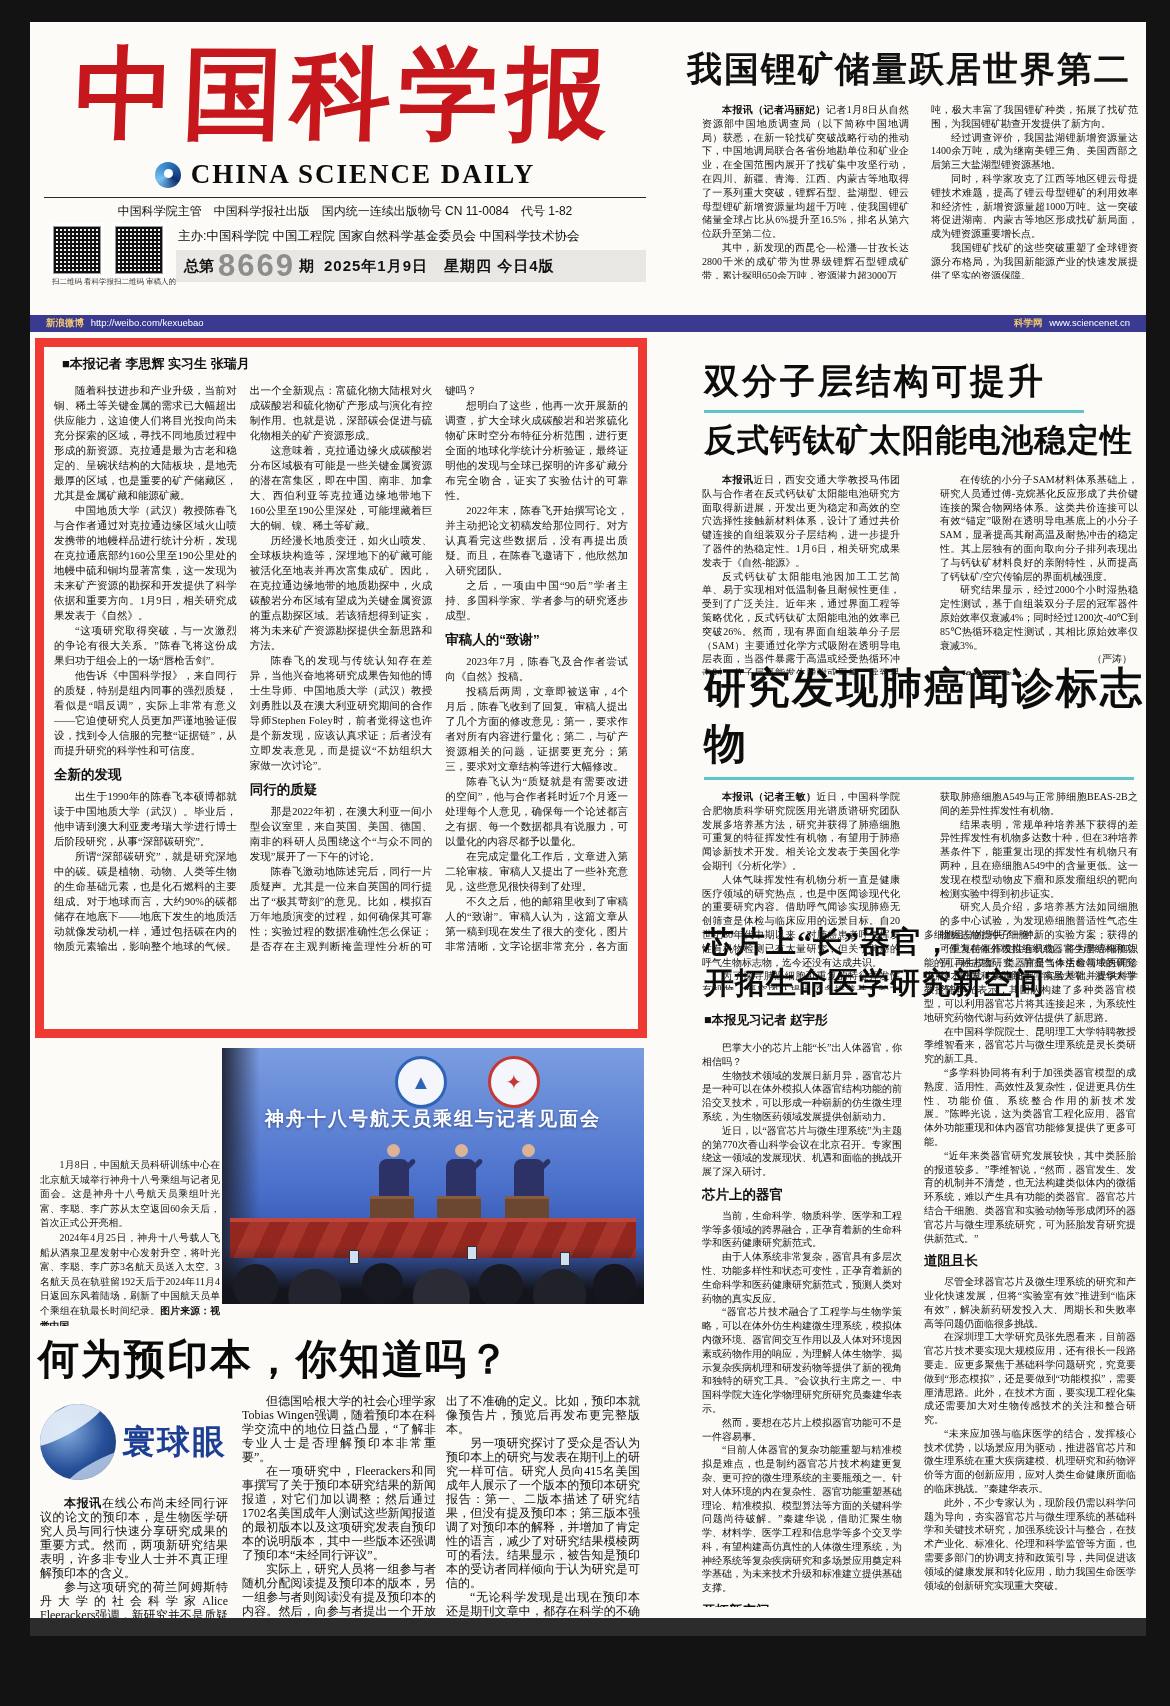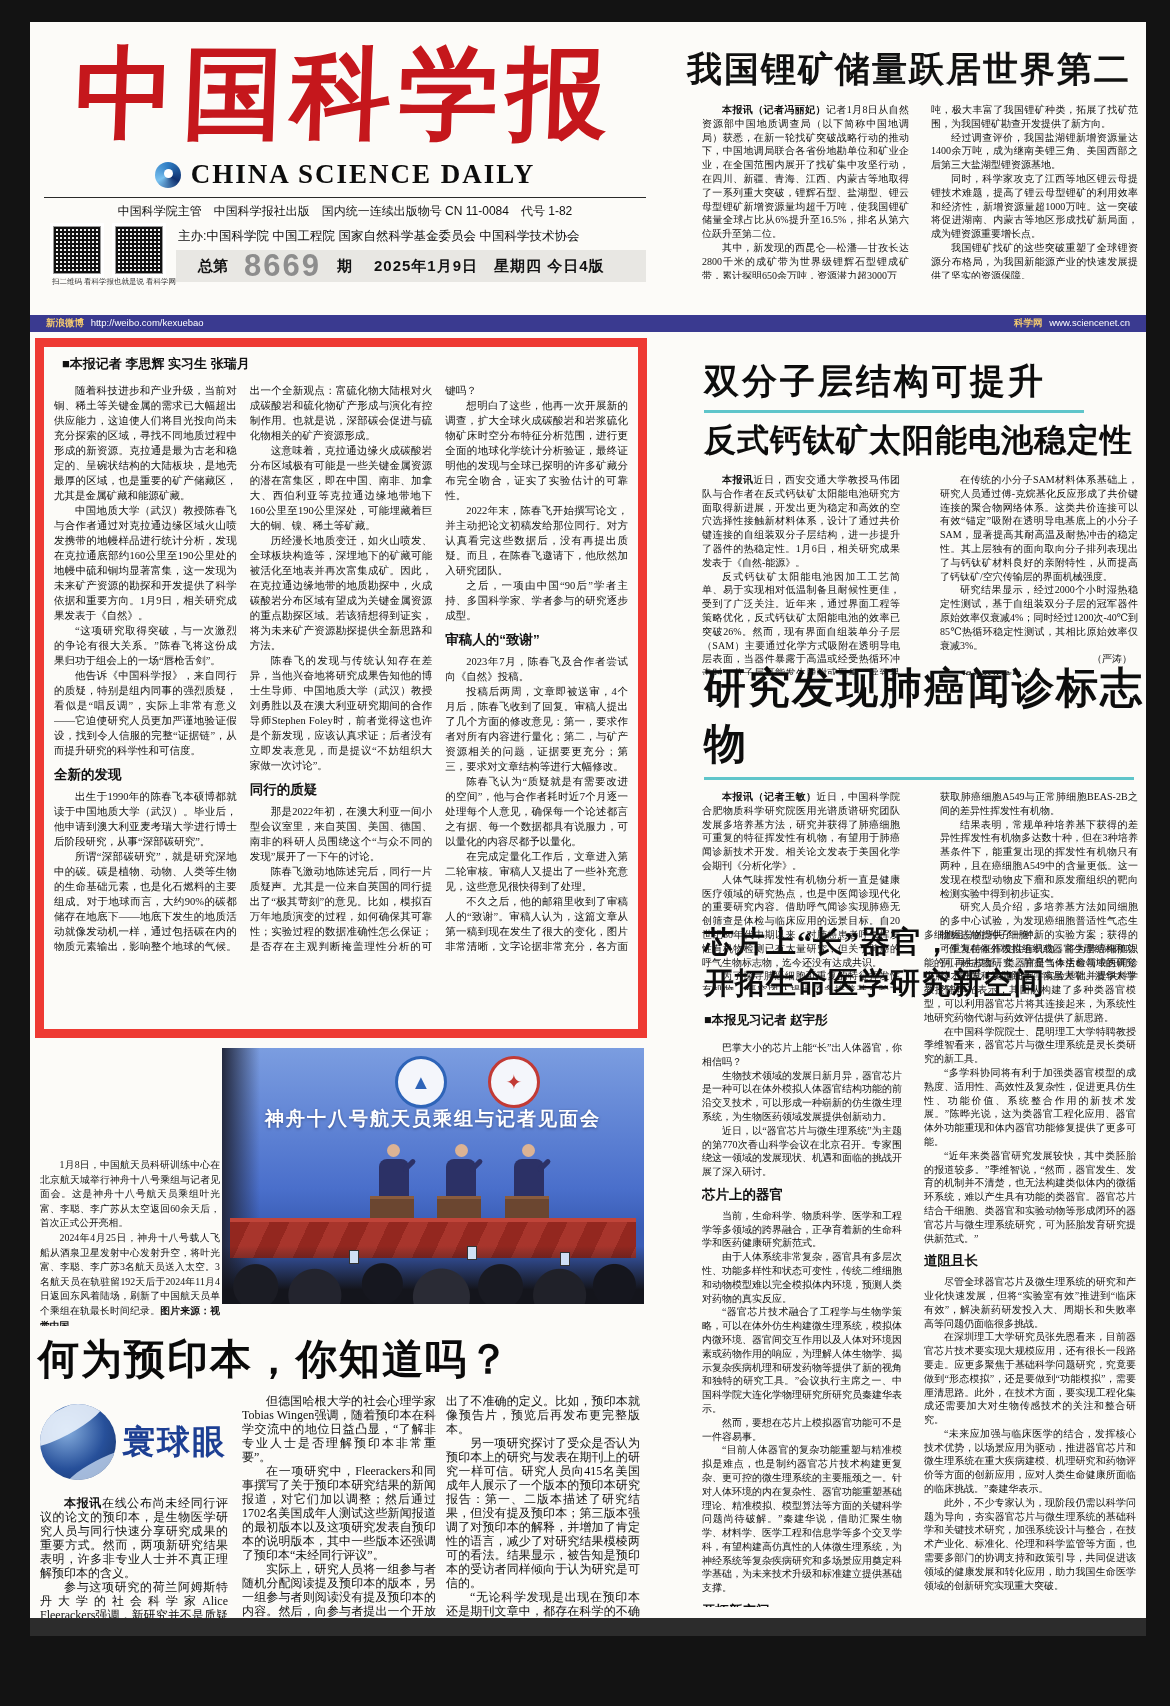--- a/index.html
+++ b/index.html
@@ -27,22 +27,22 @@
   .qr-wrap{display:flex;gap:12px;padding-left:8px;}
   .qr-box{width:50px;text-align:center;}
   .qr{width:46px;height:46px;margin:0 auto;
       background:
         repeating-linear-gradient(0deg,#111 0 2px,transparent 2px 4px),
         repeating-linear-gradient(90deg,#111 0 2px,#f2f2f2 2px 4px);
       outline:3px solid #fff;border:1px solid #999;}
   .qr-label{font-size:7.5px;color:#333;margin-top:3px;white-space:nowrap;}
   .mast-right{flex:1;}
   .organizer{font-size:12.5px;color:#0d0d0d;margin:2px 0 5px 2px;}
-  .issue-bar{background:#e8e7e3;display:flex;align-items:center;gap:16px;
-             padding:1px 22px;height:30px;}
+  .issue-bar{background:#e8e7e3;display:flex;align-items:center;gap:4px;
+             padding:1px 8px;height:30px;}
   .issue-label,.issue-suffix{font-size:15px;font-weight:bold;}
   .issue-number{font-size:31px;font-weight:900;color:#8d8d8d;letter-spacing:2px;}
   .issue-date{font-size:15px;font-weight:bold;margin-left:6px;letter-spacing:1px;}
 
   
   #webbar{position:absolute;left:0;top:293px;width:100%;height:17px;background:#3a3a90;
           display:flex;justify-content:space-between;align-items:center;
           padding:0 16px;box-sizing:border-box;font-size:9.5px;color:#fff;}
   #webbar .lab{color:#f3c96f;font-weight:bold;margin-right:4px;}
 
@@ -183,21 +183,21 @@
     <div class="mast-rule"></div>
     <div class="admin-line">中国科学院主管　中国科学报社出版　国内统一连续出版物号 CN 11-0084　代号 1-82</div>
     <div class="mast-bottom">
       <div class="qr-wrap">
         <div class="qr-box">
           <div class="qr"></div>
           <div class="qr-label">扫二维码 看科学报</div>
         </div>
         <div class="qr-box">
           <div class="qr"></div>
-          <div class="qr-label">也就是说 看科学网</div>
+          <div class="qr-label">扫二维码 审稿人的</div>
         </div>
       </div>
       <div class="mast-right">
         <div class="organizer">主办:中国科学院 中国工程院 国家自然科学基金委员会 中国科学技术协会</div>
         <div class="issue-bar">
           <span class="issue-label">总第</span>
           <span class="issue-number">8669</span>
           <span class="issue-suffix">期</span>
           <span class="issue-date">2025年1月9日　星期四 今日4版</span>
         </div>
@@ -348,21 +348,21 @@
     <h2 class="h-l1 serif">芯片上“长”器官，</h2>
     <h2 class="h-l2 serif">开拓生命医学研究新空间</h2>
     <div class="oc-byline">■本报见习记者 赵宇彤</div>
     <div class="cols">
       <div class="col serif">
           <p>巴掌大小的芯片上能“长”出人体器官，你相信吗？</p>
           <p>生物技术领域的发展日新月异，器官芯片是一种可以在体外模拟人体器官结构功能的前沿交叉技术，可以形成一种崭新的仿生微生理系统，为生物医药领域发展提供创新动力。</p>
           <p>近日，以“器官芯片与微生理系统”为主题的第770次香山科学会议在北京召开。专家围绕这一领域的发展现状、机遇和面临的挑战开展了深入研讨。</p>
           <h3>芯片上的器官</h3>
           <p>当前，生命科学、物质科学、医学和工程学等多领域的跨界融合，正孕育着新的生命科学和医药健康研究新范式。</p>
-          <p>由于人体系统非常复杂，器官具有多层次性、功能多样性和状态可变性，传统二维细胞和动物模型难以完全模拟体内环境，预测人类对药物的真实反应。</p>
+          <p>由于人体系统非常复杂，器官具有多层次性、功能多样性和状态可变性，正孕育着新的生命科学和医药健康研究新范式，预测人类对药物的真实反应。</p>
           <p>“器官芯片技术融合了工程学与生物学策略，可以在体外仿生构建微生理系统，模拟体内微环境、器官间交互作用以及人体对环境因素或药物作用的响应，为理解人体生物学、揭示复杂疾病机理和研发药物等提供了新的视角和独特的研究工具。”会议执行主席之一、中国科学院大连化学物理研究所研究员秦建华表示。</p>
           <p>然而，要想在芯片上模拟器官功能可不是一件容易事。</p>
           <p>“目前人体器官的复杂功能重塑与精准模拟是难点，也是制约器官芯片技术构建更复杂、更可控的微生理系统的主要瓶颈之一。针对人体环境的内在复杂性、器官功能重塑基础理论、精准模拟、模型算法等方面的关键科学问题尚待破解。”秦建华说，借助汇聚生物学、材料学、医学工程和信息学等多个交叉学科，有望构建高仿真性的人体微生理系统，为神经系统等复杂疾病研究和多场景应用奠定科学基础，为未来技术升级和标准建立提供基础支撑。</p>
           <h3>开拓新空间</h3>
         </div>
     </div>
     <div id="oc-col2" class="serif">
         <p class="noindent">多细胞组分的“种子细胞”。</p>
         <p>“作为在体外模拟组织或器官生理结构和功能的可再生模型，类器官是当今生命领域的研究热点。”中国科学院院士、南昌大学、清华大学教授陈晔光表示，其团队构建了多种类器官模型，可以利用器官芯片将其连接起来，为系统性地研究药物代谢与药效评估提供了新思路。</p>
         <p>在中国科学院院士、昆明理工大学特聘教授季维智看来，器官芯片与微生理系统是灵长类研究的新工具。</p>

